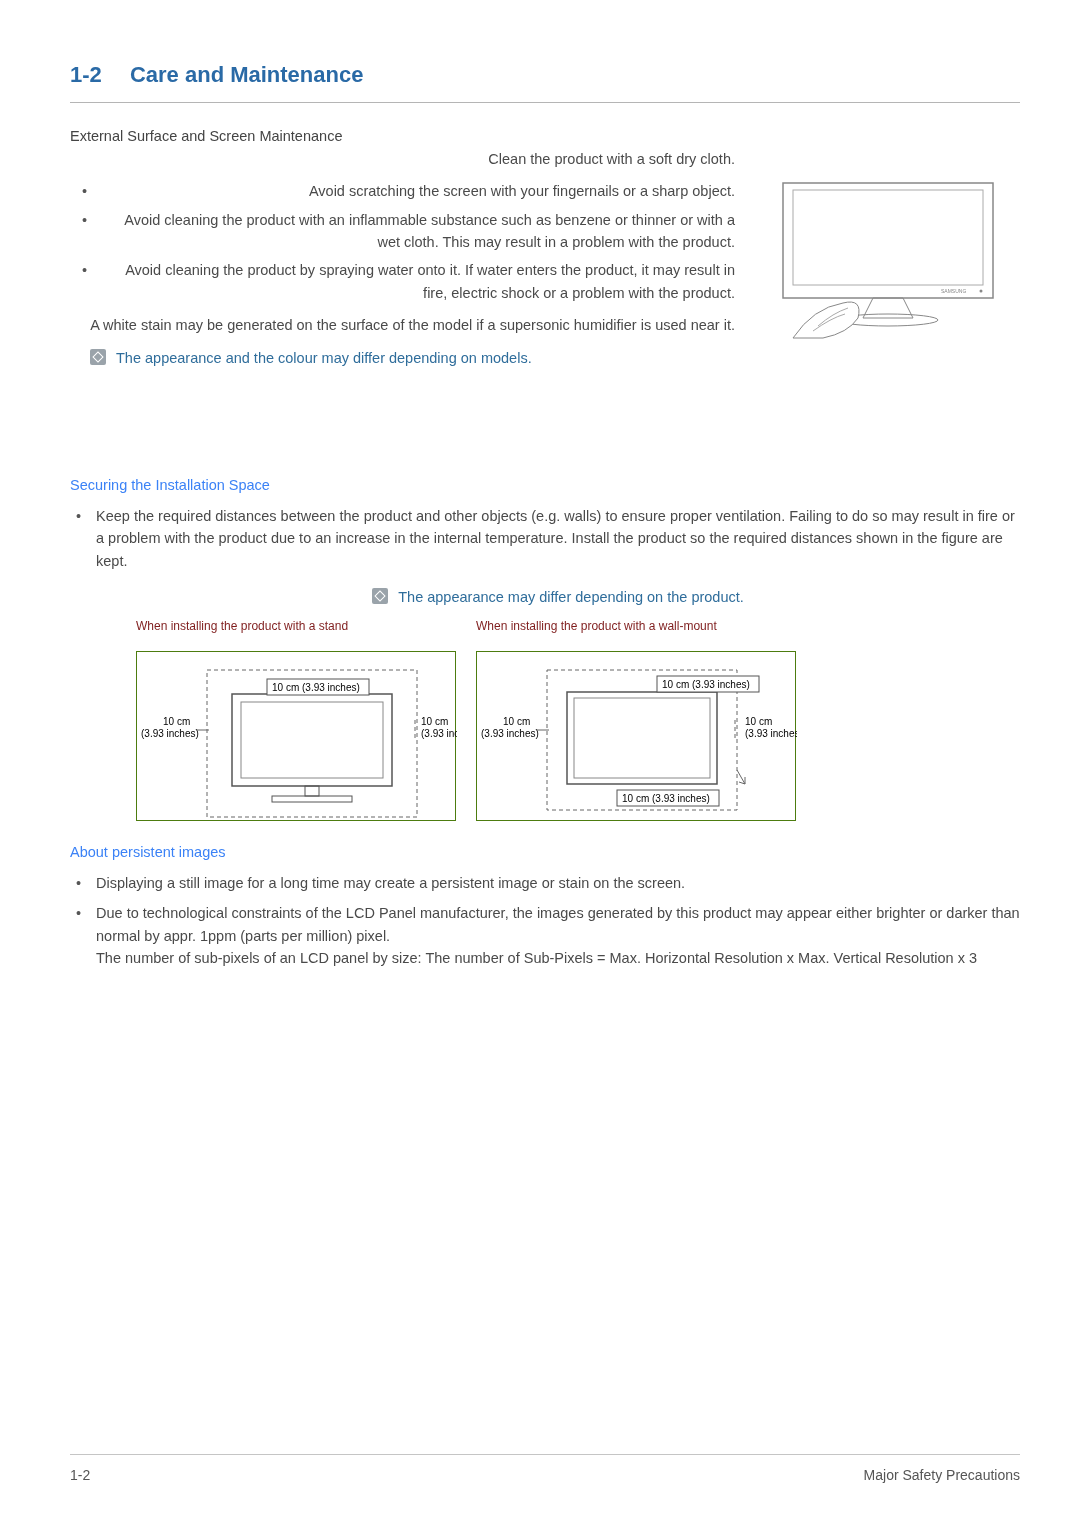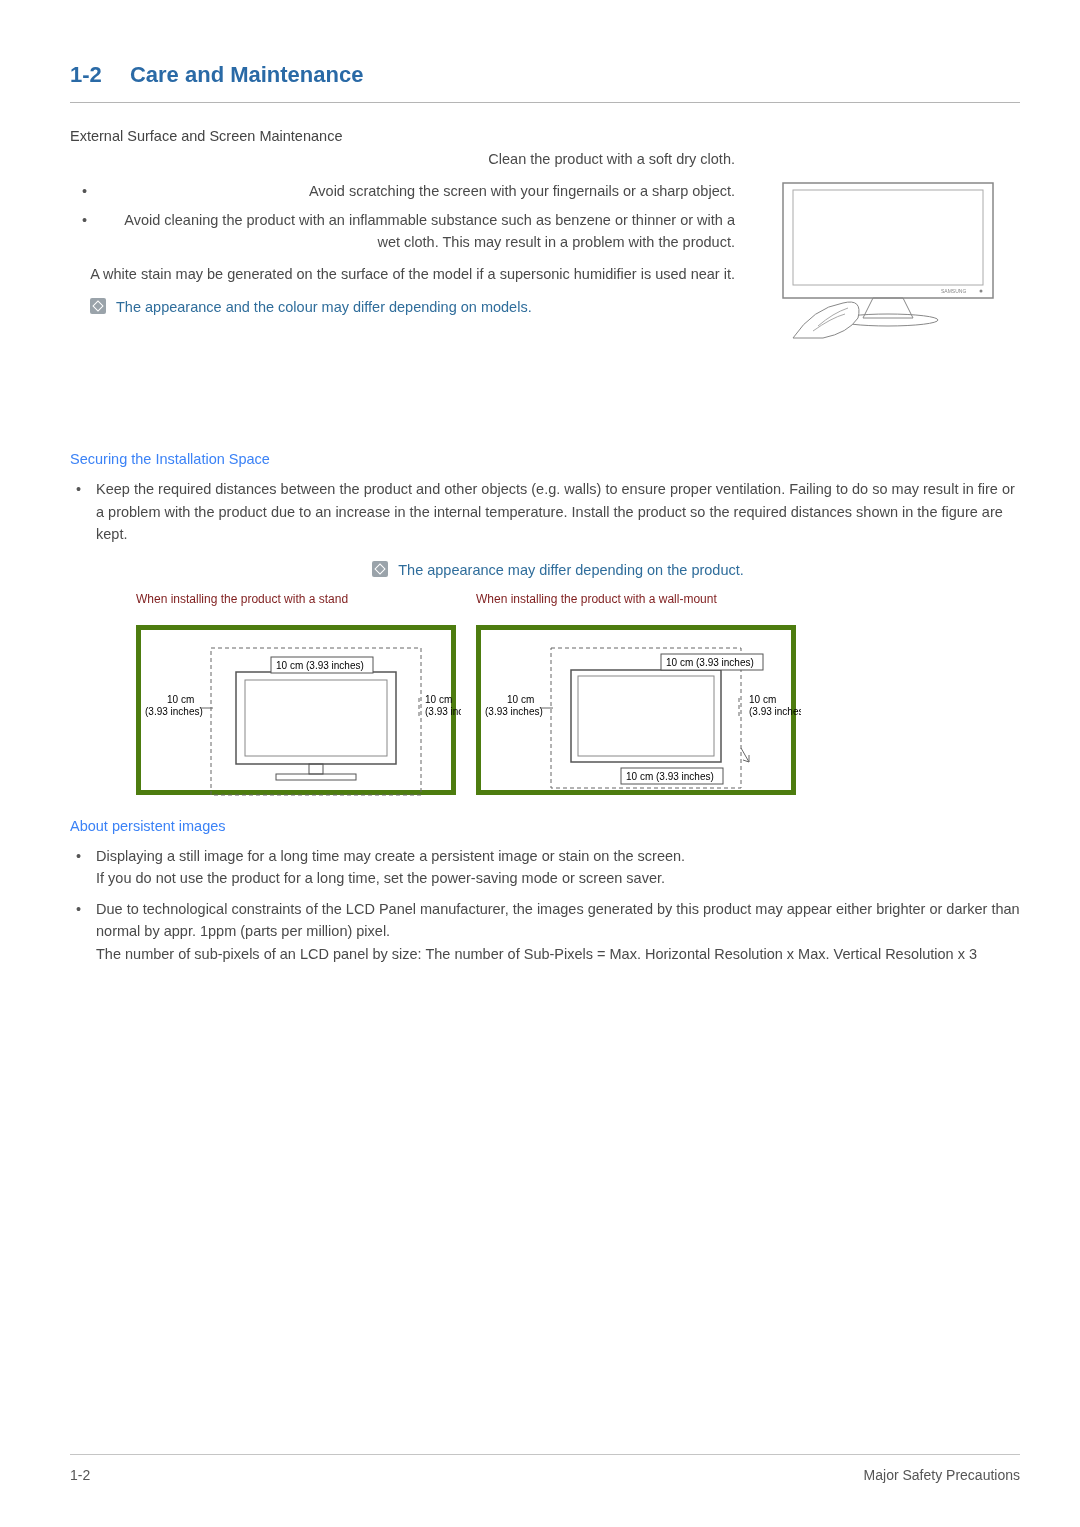--- a/index.html
+++ b/index.html
@@ -102,21 +102,21 @@
     gap: 0;
     margin: 8px 0 20px 40px;
   }
   .fig-col { width: 340px; }
   .fig-label {
     font-size: 12px;
     color: #7f1d1d;
     margin-bottom: 16px;
   }
   .fig-box {
-    border: 5px solid #4d7c0f;
+    border: 1px solid #4d7c0f;
     width: 320px;
     height: 170px;
     position: relative;
     background: #fff;
   }
   .footer {
     position: absolute;
     left: 70px;
     right: 60px;
     bottom: 40px;
@@ -139,20 +139,21 @@
 </h1>
 
 <div class="subhead">External Surface and Screen Maintenance</div>
 
 <div class="two-col">
   <div class="left">
     <div class="plain">Clean the product with a soft dry cloth.</div>
     <ul class="bullets">
       <li>Avoid scratching the screen with your fingernails or a sharp object.</li>
       <li>Avoid cleaning the product with an inflammable substance such as benzene or thinner or with a wet cloth. This may result in a problem with the product.</li>
+      <li>Avoid cleaning the product by spraying water onto it. If water enters the product, it may result in fire, electric shock or a problem with the product.</li>
     </ul>
     <div class="plain">A white stain may be generated on the surface of the model if a supersonic humidifier is used near it.</div>
     <div class="note-box">
       <span class="note-icon"></span>
       <span class="note-text">The appearance and the colour may differ depending on models.</span>
     </div>
   </div>
 
   <div class="right">
     <svg width="250" height="165" viewBox="0 0 250 165">
@@ -240,21 +241,20 @@
         </div>
       </div>
     </div>
   </li>
 </ul>
 
 <div class="bold-sub">About persistent images</div>
 <ul class="bullets outer">
   <li>
     <span>Displaying a still image for a long time may create a persistent image or stain on the screen.</span><br>
-    <span>If you do not use the product for a long time, set the power-saving mode or screen saver.</span>
   </li>
   <li>
     <span>Due to technological constraints of the LCD Panel manufacturer, the images generated by this product may appear either brighter or darker than normal by appr. 1ppm (parts per million) pixel.</span><br>
     <span>The number of sub-pixels of an LCD panel by size:  The number of Sub-Pixels = Max. Horizontal Resolution x Max. Vertical Resolution x 3</span>
   </li>
 </ul>
 
 <div class="footer">
   <span>1-2</span>
   <span>Major Safety Precautions</span>

